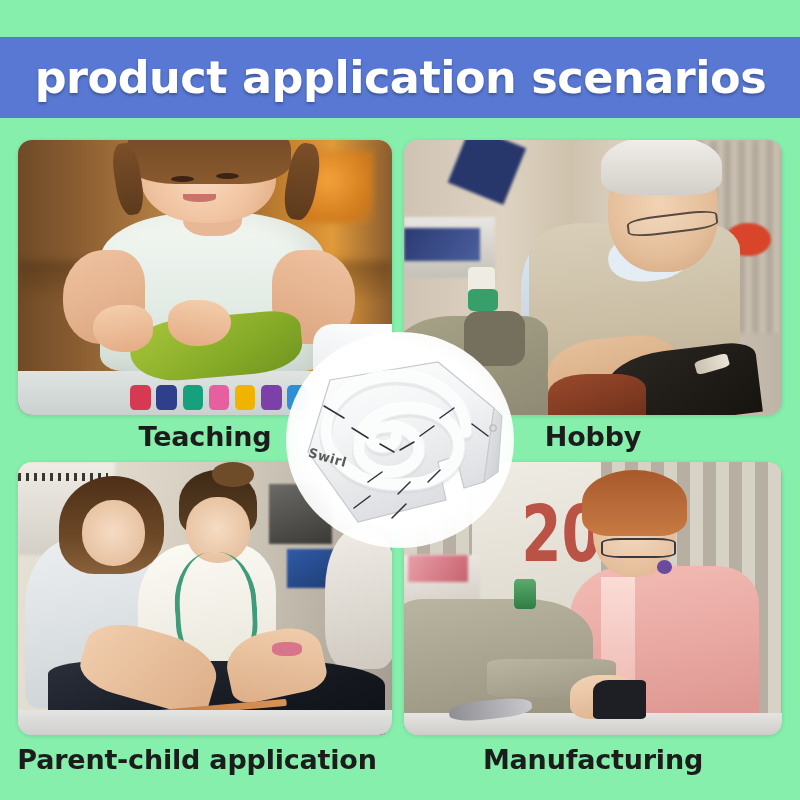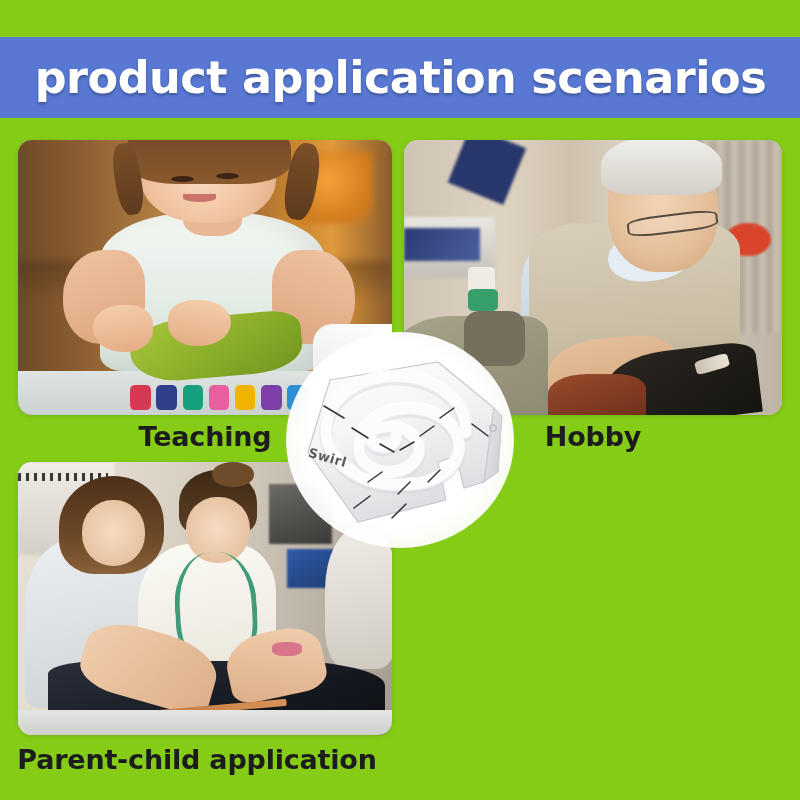--- a/index.html
+++ b/index.html
@@ -9,21 +9,21 @@
     height: 800px;
     overflow: hidden;
     background: #ffffff;
     font-family: "Liberation Sans", sans-serif;
   }
 
   #page {
     position: relative;
     width: 800px;
     height: 800px;
-    background: #84cc16;
+    background: #86efac;
   }
 
   
   #banner {
     position: absolute;
     left: 0;
     top: 37px;
     width: 800px;
     height: 81px;
     background: #5878d4;
@@ -580,24 +580,47 @@
       <div class="pc-tape"></div>
       <div class="pc-fabric"></div>
       <div class="pc-w1-arm"></div>
       <div class="pc-w2-arm"></div>
       <div class="pc-bracelet"></div>
       <div class="pc-ruler"></div>
       <div class="pc-table"></div>
     </div>
   </div>
 
+  <div class="panel" id="panel-manufacturing">
+    <div class="scene">
+      <div class="mf-bg"></div>
+      <div class="mf-panel"></div>
+      <div class="mf-20">20</div>
+      <div class="mf-leftshelf"></div>
+      <div class="mf-pink"></div>
+      <div class="mf-body"></div>
+      <div class="mf-placket"></div>
+      <div class="mf-head"></div>
+      <div class="mf-hair"></div>
+      <div class="mf-glasses"></div>
+      <div class="mf-earring"></div>
+      <div class="mf-machine"></div>
+      <div class="mf-arm2"></div>
+      <div class="mf-greenspool"></div>
+      <div class="mf-table"></div>
+      <div class="mf-scissors"></div>
+      <div class="mf-hand"></div>
+      <div class="mf-cloth"></div>
+    </div>
+  </div>
 
   <div class="caption" id="caption-teaching">Teaching</div>
   <div class="caption" id="caption-hobby">Hobby</div>
   <div class="caption" id="caption-parent-child">Parent-child application</div>
+  <div class="caption" id="caption-manufacturing">Manufacturing</div>
 
   <div id="product-overlay">
     <div id="product-glow"></div>
 
     <svg id="product-svg" width="224" height="216" viewBox="0 0 224 216">
       <defs>
         <linearGradient id="plateGrad" x1="0" y1="0" x2="0.4" y2="1">
           <stop offset="0%" stop-color="#ffffff"></stop>
           <stop offset="45%" stop-color="#f4f5f6"></stop>
           <stop offset="100%" stop-color="#dcdee1"></stop>

